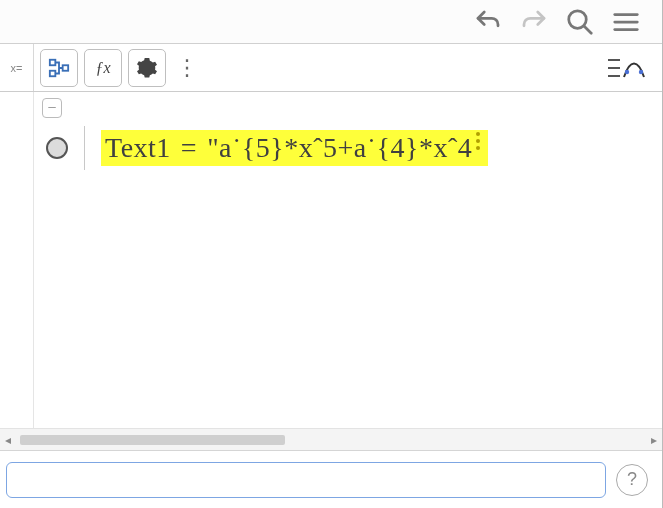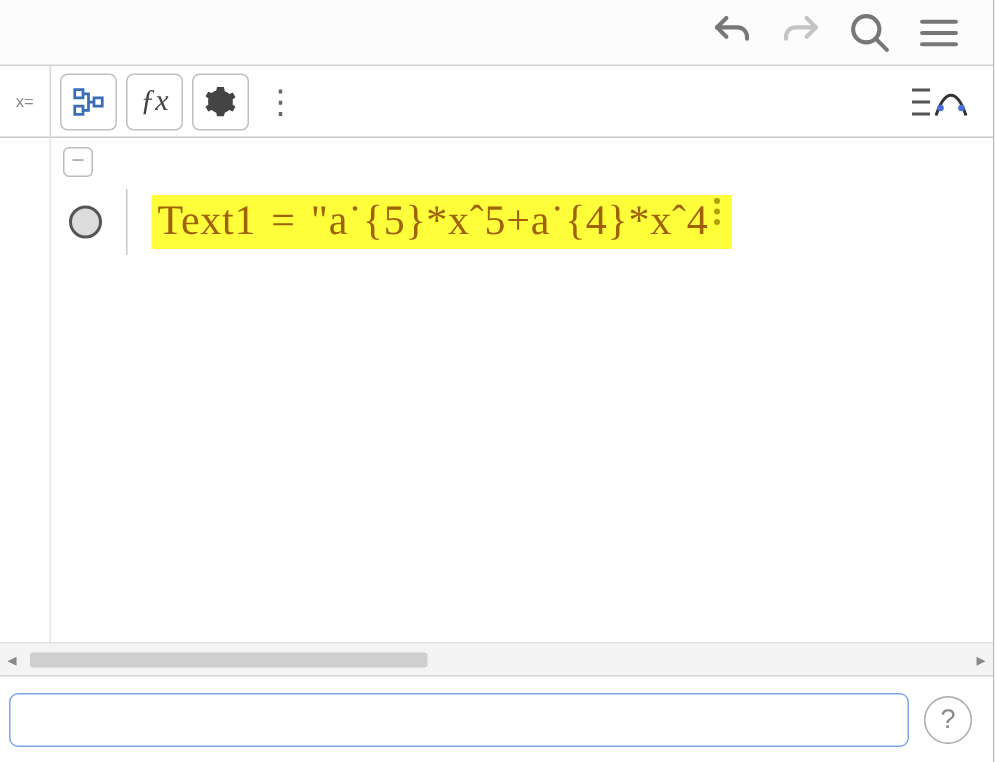--- a/index.html
+++ b/index.html
@@ -92,21 +92,21 @@
   .vis-toggle {
     width:22px; height:22px; border-radius:50%; border:2px solid #555; background:#dcdcdc;
     cursor:pointer; flex:0 0 22px;
   }
   .sep-bar {
     width:1px; height:44px; background:#c8c8c8; flex:0 0 1px;
   }
   .expr {
     font-family: Georgia, 'Times New Roman', serif;
     font-size:28px;
-    color:#a16207;
+    color:#404040;
     background: #feff3a;
     padding: 2px 4px;
     white-space: nowrap;
     letter-spacing: 0.5px;
     display:flex; align-items:flex-start; gap:2px;
   }
   .expr .drag-handle {
     display:inline-flex; flex-direction:column; gap:3px; margin:0 4px 0 2px; vertical-align:middle;
   }
   .expr .drag-handle span { width:4px; height:4px; background:#b0a000; border-radius:50%; display:block; }
@@ -167,21 +167,21 @@
   <div class="panel-toolbar">
     <div class="left-pad">x=</div>
     <div class="btn-box">
       <svg viewBox="0 0 24 24" stroke="#3a6fb7" fill="none" stroke-width="2">
           <rect x="2" y="3" width="6" height="6"></rect>
           <rect x="2" y="15" width="6" height="6"></rect>
           <rect x="16" y="9" width="6" height="6"></rect>
           <path d="M8 6h4v12H8M12 12h4"></path>
         </svg>
     </div>
-    <div class="btn-box" style="font-family:Georgia,serif; font-style:italic; font-size:20px; color:#444;">
+    <div class="btn-box" style="font-family:Georgia,serif; font-style:italic; font-size:16px; color:#444;">
       <span>ƒx</span>
     </div>
     <div class="btn-box">
       <svg viewBox="0 0 24 24" stroke="#444" fill="#444">
           <path stroke="none" d="M12 8a4 4 0 1 0 0 8 4 4 0 0 0 0-8zm9 4a8.9 8.9 0 0 0-.2-1.9l2.1-1.6-2-3.4-2.5 1a9 9 0 0 0-3.3-1.9L14.5 1h-5l-.6 2.6A9 9 0 0 0 5.6 5.5l-2.5-1-2 3.4 2.1 1.6A8.9 8.9 0 0 0 3 12c0 .6.1 1.3.2 1.9l-2.1 1.6 2 3.4 2.5-1a9 9 0 0 0 3.3 1.9l.6 2.6h5l.6-2.6a9 9 0 0 0 3.3-1.9l2.5 1 2-3.4-2.1-1.6c.1-.6.2-1.3.2-1.9z"></path>
         </svg>
     </div>
     <div class="btn-plain" style="font-size:22px;">
       <span>⋮</span>
     </div>

